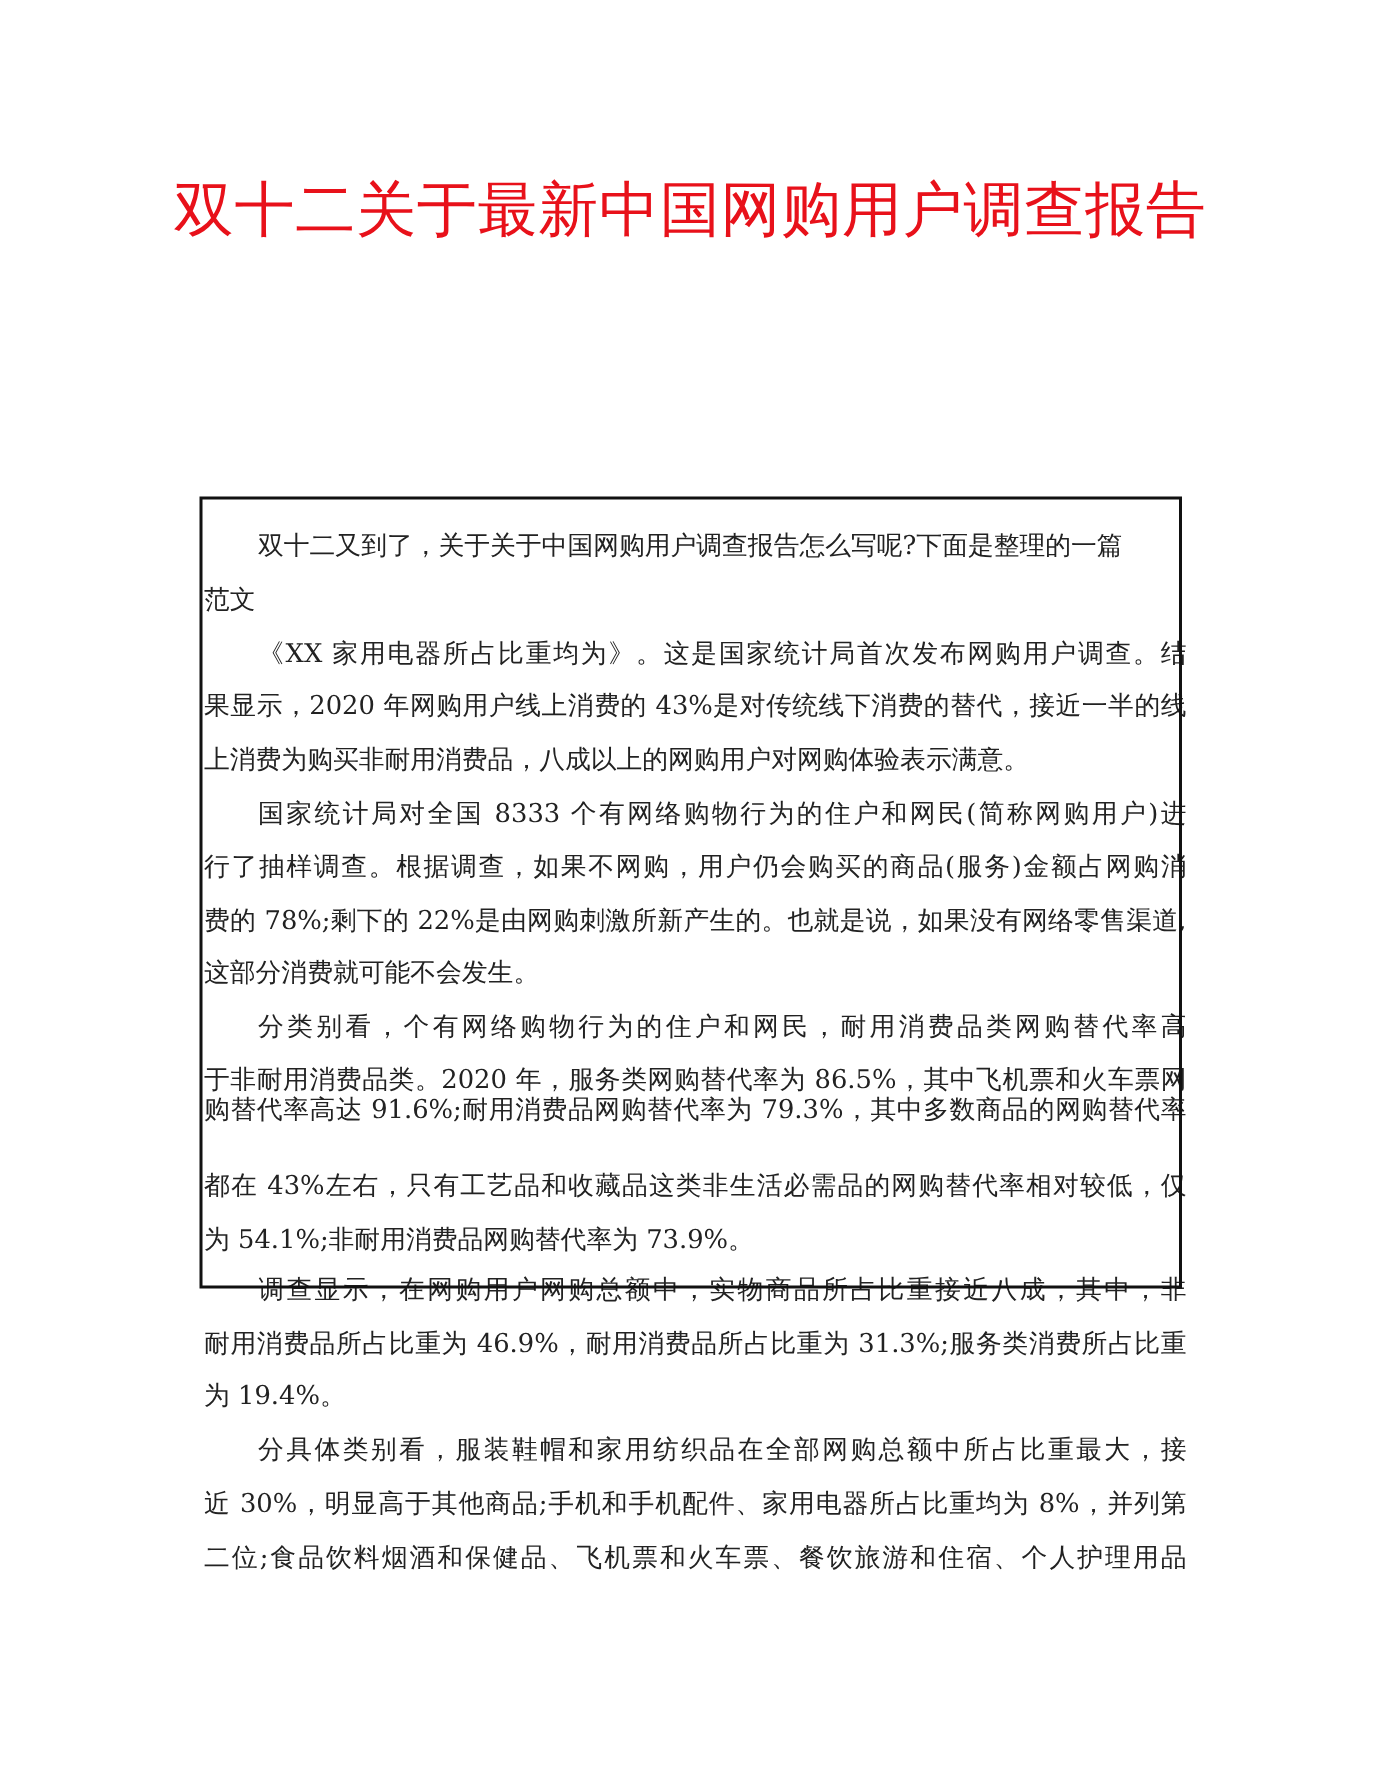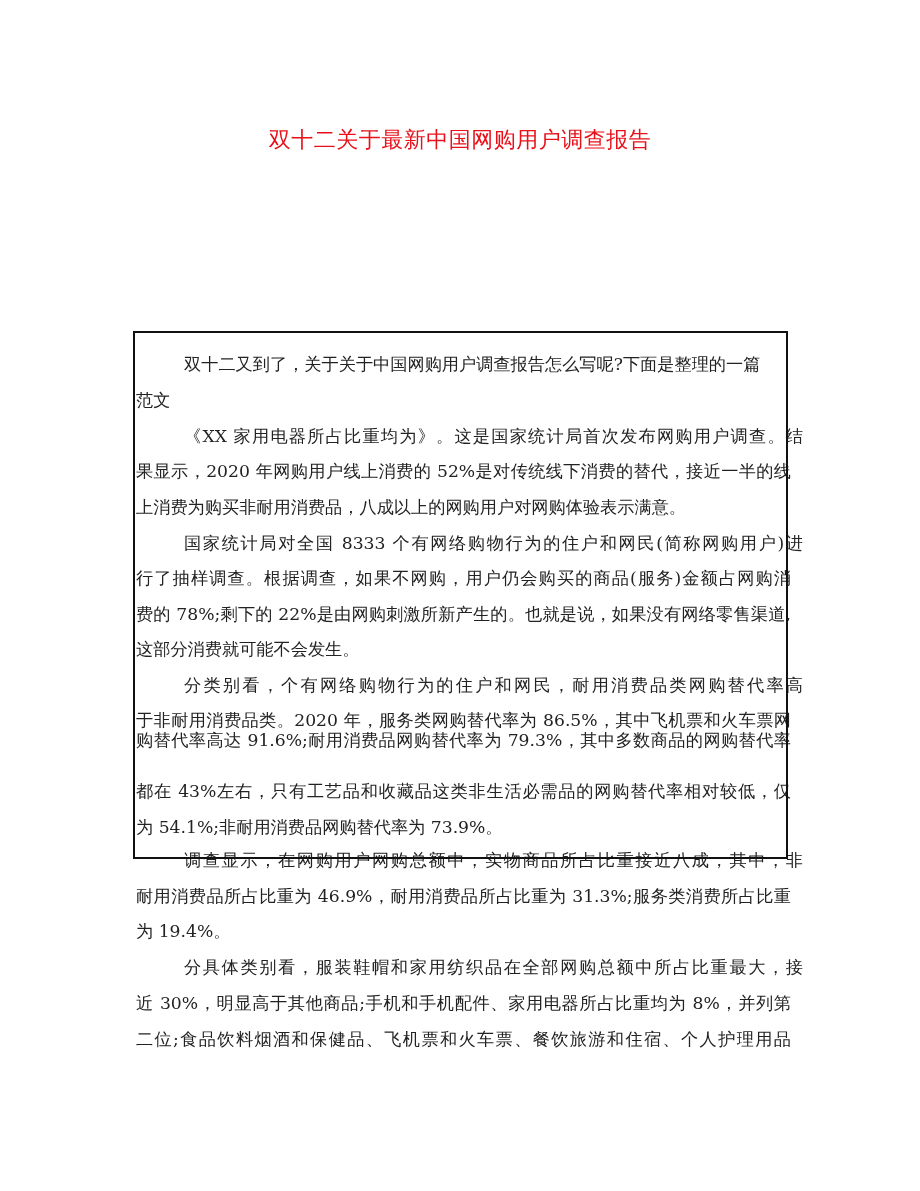--- a/index.html
+++ b/index.html
@@ -1,52 +1,52 @@
 <!DOCTYPE html>
 <html><head>
 <meta charset="utf-8">
 <style>
   html, body { margin: 0; padding: 0; background: #ffffff; }
   body { width: 920px; height: 1191px; position: relative; overflow: hidden; }
   .page { position: absolute; left: 0; top: 0; width: 920px; height: 1191px; background: #ffffff; }
   .title {
     position: absolute; left: 0; top: 116px; width: 920px; text-align: center;
     font-family: "DejaVu Serif", "Liberation Serif", serif;
-    font-size: 22px; line-height: 48px; color: #e8111a; letter-spacing: 0.5px;
+    font-size: 40px; line-height: 48px; color: #e8111a; letter-spacing: 0.5px;
     white-space: nowrap;
   }
   .box {
     position: absolute; left: 133px; top: 331px; width: 651px; height: 524px;
     border: 2.5px solid #111111; background: transparent; z-index: 2; pointer-events: none;
   }
   .body-text {
     position: absolute; left: 136px; top: 0; width: 660px;
     font-family: "DejaVu Serif", "Liberation Serif", serif;
     font-size: 17.2px; color: #222222; z-index: 1;
   }
   .line {
     position: absolute; left: 0; height: 24px; line-height: 24px; white-space: nowrap;
     width: 655px;
   }
-  .line.indent { padding-left: 36px; width: 619px; margin-left: 12px; }
+  .line.indent { padding-left: 36px; width: 619px; }
   .line.justify { text-align: justify; text-align-last: justify; }
 </style>
 </head>
 <body>
 
 <div class="page">
   <div class="title">双十二关于最新中国网购用户调查报告</div>
 
   <div class="box"></div>
 
   <div class="body-text">
     <div class="line indent" style="top:352px">双十二又到了，关于关于中国网购用户调查报告怎么写呢?下面是整理的一篇</div>
     <div class="line" style="top:388px">范文</div>
     <div class="line indent justify" style="top:424px">《XX 家用电器所占比重均为》。这是国家统计局首次发布网购用户调查。结</div>
-    <div class="line justify" style="top:459px">果显示，2020 年网购用户线上消费的 52%是对传统线下消费的替代，接近一半的线</div>
+    <div class="line justify" style="top:459px">果显示，2020 年网购用户线上消费的 43%是对传统线下消费的替代，接近一半的线</div>
     <div class="line" style="top:495px">上消费为购买非耐用消费品，八成以上的网购用户对网购体验表示满意。</div>
     <div class="line indent justify" style="top:531px">国家统计局对全国 8333 个有网络购物行为的住户和网民(简称网购用户)进</div>
     <div class="line justify" style="top:566px">行了抽样调查。根据调查，如果不网购，用户仍会购买的商品(服务)金额占网购消</div>
     <div class="line justify" style="top:602px">费的 78%;剩下的 22%是由网购刺激所新产生的。也就是说，如果没有网络零售渠道,</div>
     <div class="line" style="top:637px">这部分消费就可能不会发生。</div>
     <div class="line indent justify" style="top:673px">分类别看，个有网络购物行为的住户和网民，耐用消费品类网购替代率高</div>
     <div class="line justify" style="top:708px">于非耐用消费品类。2020 年，服务类网购替代率为 86.5%，其中飞机票和火车票网</div>
     <div class="line justify" style="top:728px">购替代率高达 91.6%;耐用消费品网购替代率为 79.3%，其中多数商品的网购替代率</div>
     <div class="line justify" style="top:779px">都在 43%左右，只有工艺品和收藏品这类非生活必需品的网购替代率相对较低，仅</div>
     <div class="line" style="top:815px">为 54.1%;非耐用消费品网购替代率为 73.9%。</div>

